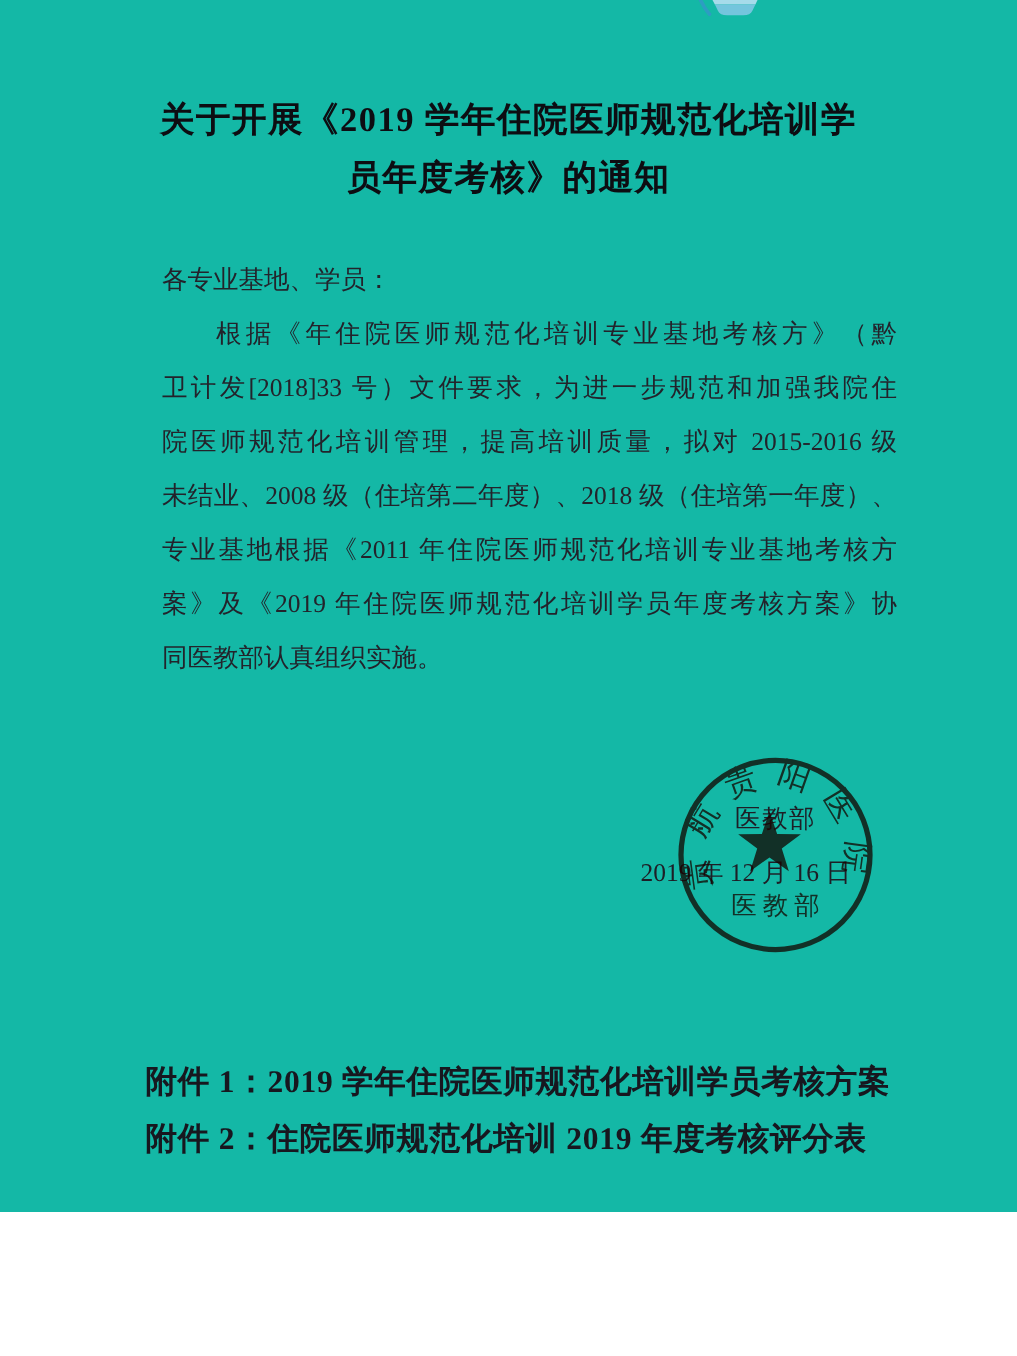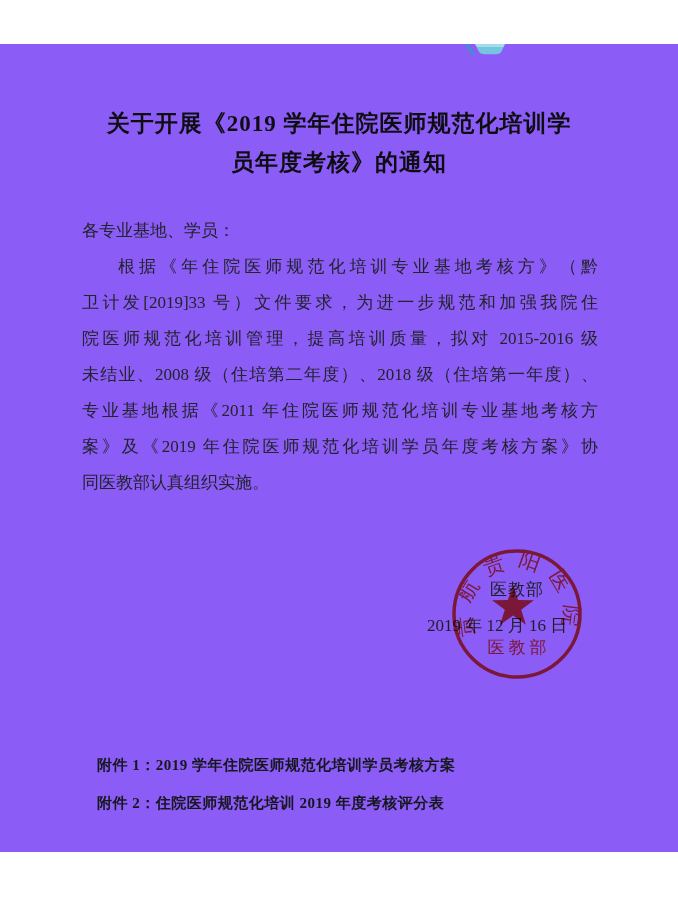--- a/index.html
+++ b/index.html
@@ -4,25 +4,24 @@
 <style>
   html, body {
     margin: 0;
     padding: 0;
     background: #ffffff;
   }
   .page {
     position: relative;
     width: 678px;
     height: 808px;
-    background: #8b5cf6;
+    background: #14b8a6;
     overflow: hidden;
     font-family: "Liberation Serif", "DejaVu Serif", serif;
     color: #23232b;
-    margin-top: 44px;
   }
   
   .logo-fragment {
     position: absolute;
     left: 460px;
     top: 0;
     width: 48px;
     height: 14px;
   }
   
@@ -34,21 +33,21 @@
     text-align: center;
     font-weight: bold;
     font-size: 23px;
     line-height: 39px;
     letter-spacing: 1px;
     color: #0d0d12;
   }
   
   .body-block {
     position: absolute;
-    left: 82px;
+    left: 108px;
     right: 80px;
     top: 169px;
     font-size: 17px;
     line-height: 36px;
     color: #23232b;
   }
   .body-line {
     white-space: nowrap;
   }
   .body-line.fill {
@@ -84,21 +83,21 @@
     height: 140px;
     mix-blend-mode: multiply;
     opacity: 0.92;
   }
   
   .attachments {
     position: absolute;
     left: 97px;
     right: 60px;
     top: 702px;
-    font-size: 15px;
+    font-size: 21px;
     line-height: 38px;
     font-weight: bold;
     letter-spacing: 0.5px;
     color: #17171f;
   }
   .attachment-line {
     white-space: nowrap;
   }
 </style>
 </head>
@@ -113,21 +112,21 @@
   </svg>
 
   <div class="title">
     <div>关于开展《2019 学年住院医师规范化培训学</div>
     <div>员年度考核》的通知</div>
   </div>
 
   <div class="body-block">
     <div class="body-line">各专业基地、学员：</div>
     <div class="body-line fill indent">根据《年住院医师规范化培训专业基地考核方》（黔</div>
-    <div class="body-line fill">卫计发[2019]33 号）文件要求，为进一步规范和加强我院住</div>
+    <div class="body-line fill">卫计发[2018]33 号）文件要求，为进一步规范和加强我院住</div>
     <div class="body-line fill">院医师规范化培训管理，提高培训质量，拟对 2015-2016 级</div>
     <div class="body-line fill">未结业、2008 级（住培第二年度）、2018 级（住培第一年度）、</div>
     <div class="body-line fill">专业基地根据《2011 年住院医师规范化培训专业基地考核方</div>
     <div class="body-line fill">案》及《2019 年住院医师规范化培训学员年度考核方案》协</div>
     <div class="body-line">同医教部认真组织实施。</div>
   </div>
 
   <div class="sig-dept">医教部</div>
   <div class="sig-date">2019 年 12 月 16 日</div>
 

